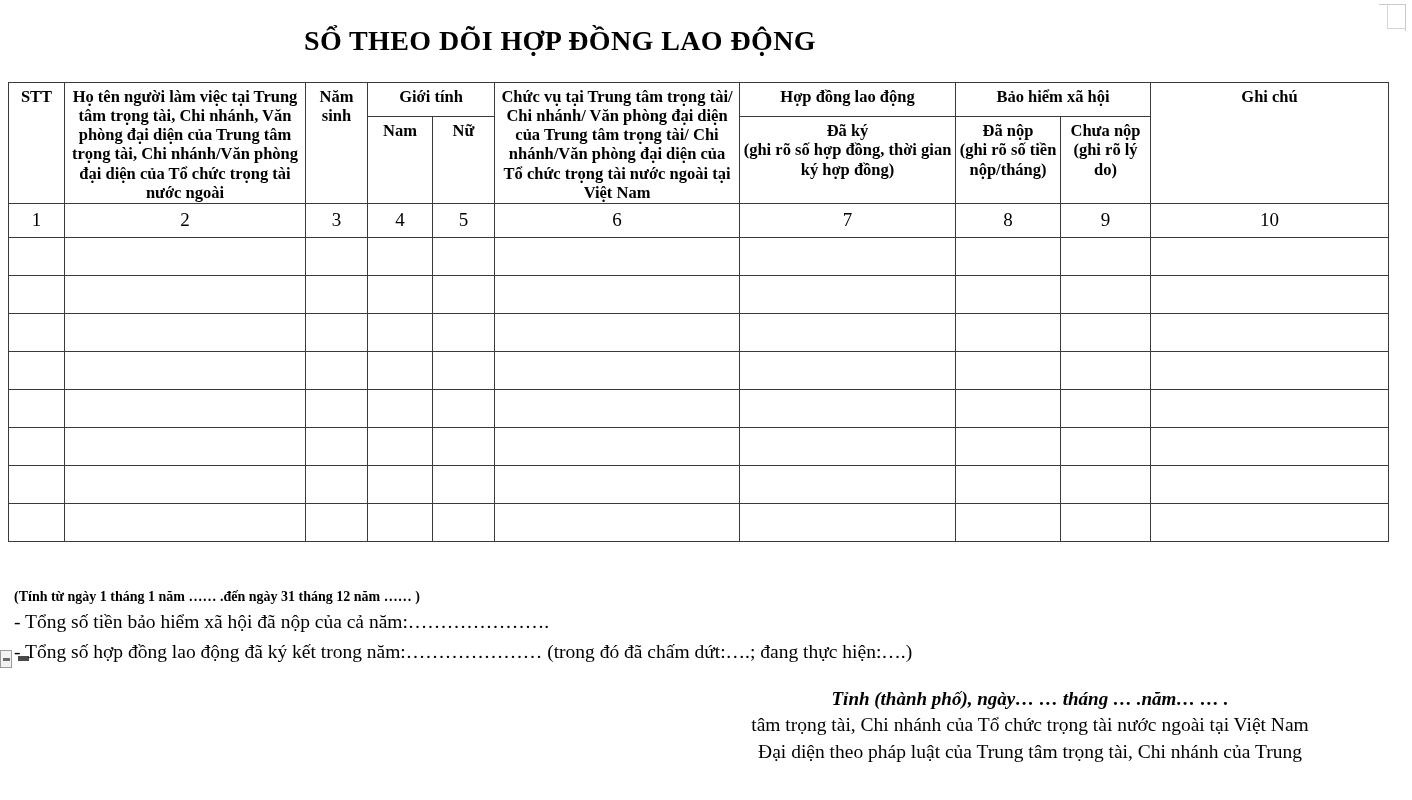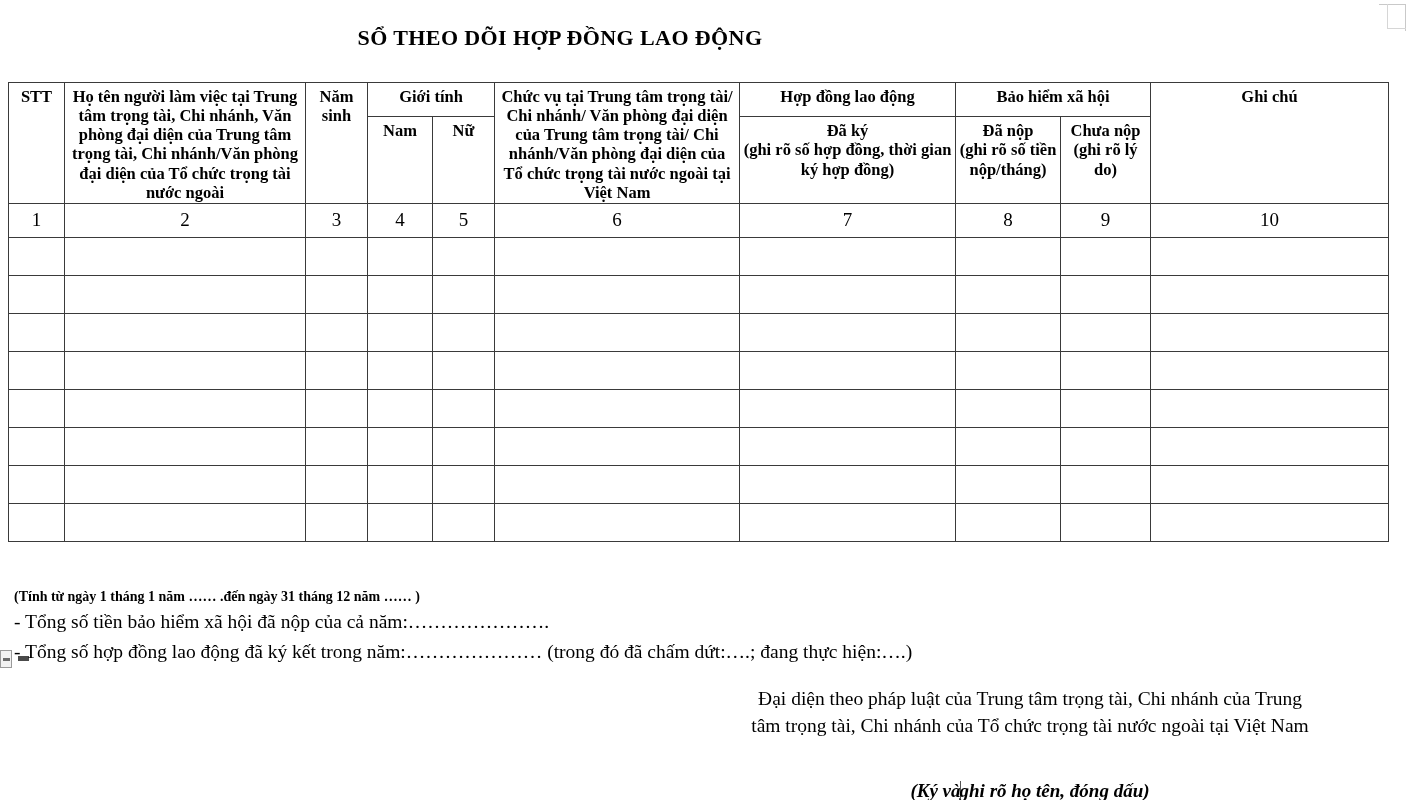--- a/index.html
+++ b/index.html
@@ -68,21 +68,21 @@
     background: #4a4a4a;
   }
 
   
   .doc-title {
     position: absolute;
     top: 25px;
     left: 0;
     width: 1120px;
     text-align: center;
-    font-size: 22px;
+    font-size: 28px;
     font-weight: bold;
     letter-spacing: 0.4px;
   }
 
   
   .sheet-table {
     position: absolute;
     left: 8px;
     top: 82px;
     width: 1380px;
@@ -334,16 +334,17 @@
     </tbody>
 </table>
 
 <div class="notes">
   <div class="note-italic">(Tính từ ngày 1 tháng 1 năm …… .đến ngày 31 tháng 12 năm …… )</div>
   <div class="note-line">- Tổng số tiền bảo hiểm xã hội đã nộp của cả năm:………………….</div>
   <div class="note-line">- Tổng số hợp đồng lao động đã ký kết trong năm:…………………  (trong đó đã chấm dứt:….; đang thực hiện:….)</div>
 </div>
 
 <div class="sign-block">
+  <div class="sign-date">Tỉnh (thành phố), ngày… … tháng … .năm… … .</div>
+  <div class="sign-role">tâm trọng tài, Chi nhánh của Tổ chức trọng tài nước ngoài tại Việt Nam</div>
   <div class="sign-role">Đại diện theo pháp luật của Trung tâm trọng tài, Chi nhánh của Trung</div>
-  <div class="sign-role">tâm trọng tài, Chi nhánh của Tổ chức trọng tài nước ngoài tại Việt Nam</div>
   <div class="sign-hint"><span>(Ký và</span><span class="sign-cursor"></span><span>ghi rõ họ tên, đóng dấu)</span></div>
 </div>
 
 </body></html>

